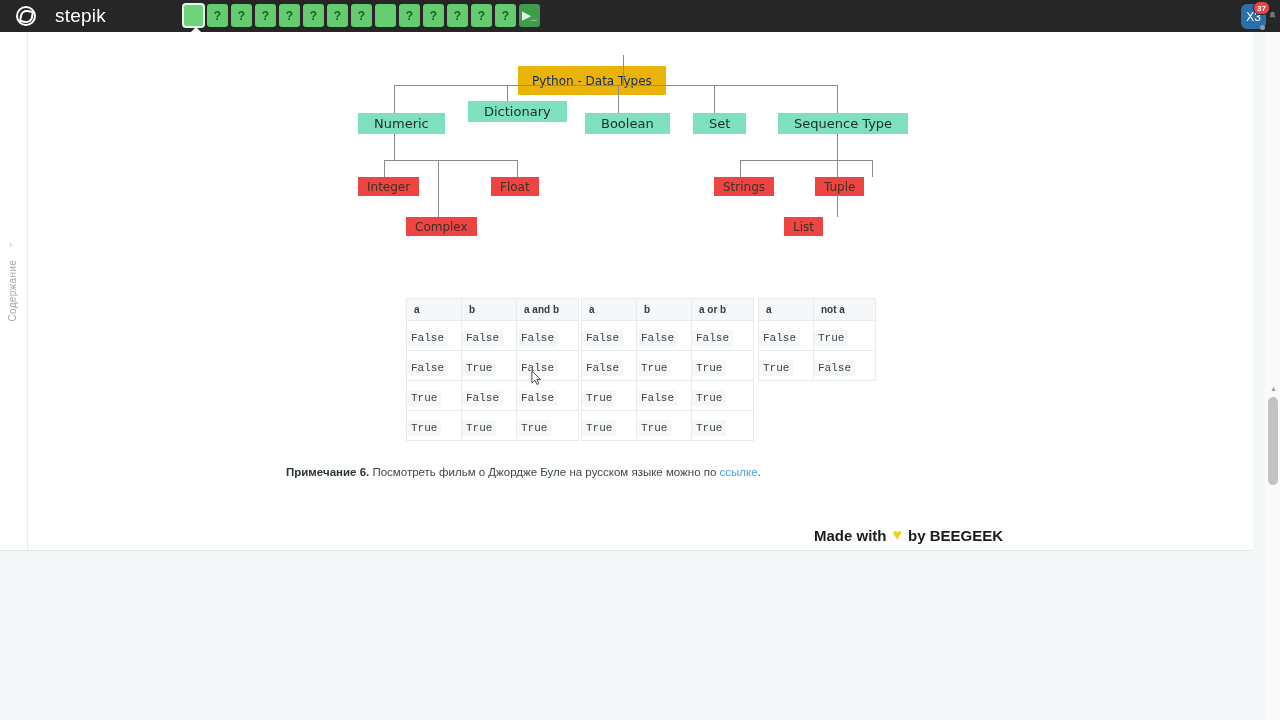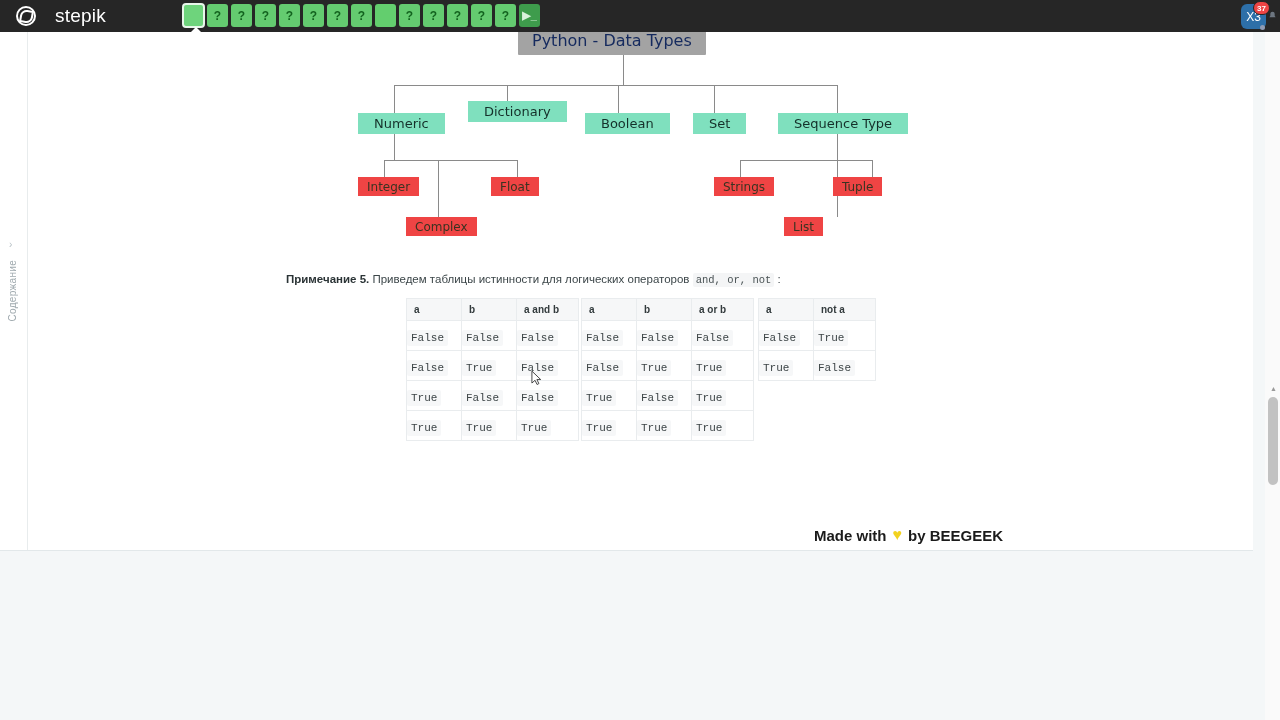--- a/index.html
+++ b/index.html
@@ -83,22 +83,22 @@
     background: #ffffff; overflow: hidden;
   }
 
   
   .diagram { position: absolute; left: 0; top: 0; width: 1225px; height: 230px; }
   .node {
     position: absolute; display: flex; align-items: center; justify-content: center;
     font-family: "DejaVu Sans", sans-serif; white-space: nowrap;
   }
   .node.title {
-    background: #a3a3a3; color: #152a5e; font-size: 16px;
-    height: 29px; padding: 0 14px; border-radius: 1px;
+    background: #eab308; color: #152a5e; font-size: 12px;
+    height: 29px; padding: 0 14px; border-radius: 1px; margin-top: 40px;
   }
   .node.lvl1 { background: #7fe0be; color: #15302a; font-size: 13px; height: 21px; padding: 0 16px; }
   .node.lvl2 { background: #ef4444; color: #3a3321; font-size: 12px; height: 19px; padding: 0 9px; }
   .ln { position: absolute; background: #8a8a8a; }
 
   
   .note { position: absolute; font-size: 11.5px; color: #3c4649; line-height: 1.5; }
   .note b { font-weight: 700; color: #2b3436; }
   .code-inline {
     font-family: "Liberation Mono", monospace; font-size: 10.5px;
@@ -207,30 +207,24 @@
       <div class="ln" style="left:489px; top:128px; width:1px; height:17px;"></div>
       <div class="node lvl2" style="left:330px; top:145px;">Integer</div>
       <div class="node lvl2" style="left:463px; top:145px;">Float</div>
       <div class="node lvl2" style="left:378px; top:185px;">Complex</div>
 
       <div class="ln" style="left:809px; top:102px; width:1px; height:83px;"></div>
       <div class="ln" style="left:712px; top:128px; width:133px; height:1px;"></div>
       <div class="ln" style="left:712px; top:128px; width:1px; height:17px;"></div>
       <div class="ln" style="left:844px; top:128px; width:1px; height:17px;"></div>
       <div class="node lvl2" style="left:686px; top:145px;">Strings</div>
-      <div class="node lvl2" style="left:805px; top:145px;">Tuple</div>
+      <div class="node lvl2" style="left:787px; top:145px;">Tuple</div>
       <div class="node lvl2" style="left:756px; top:185px;">List</div>
     </div>
 
-    <div class="note" style="left:258px; top:239px; width:700px;">
-      <b>Примечание 5.</b>
-      <span>Приведем таблицы истинности для логических операторов</span>
-      <span class="code-inline">and, or, not</span>
-      <span>:</span>
-    </div>
 
     <table class="ttable" style="left:378px; top:266px;">
       <thead>
           <tr id="t0-head">
             <th style="width: 55px;">a</th>
             <th style="width: 55px;">b</th>
             <th style="width: 62px;">a and b</th>
           </tr>
         </thead>
       <tbody id="t0-body">
@@ -303,20 +297,25 @@
             <td><span>True</span></td>
             <td><span>False</span></td>
           </tr>
         </tbody>
     </table>
 
     <svg class="cursor-arrow" viewBox="0 0 12 17">
       <path d="M1 1 L1 14 L4.4 11 L6.6 15.6 L8.6 14.6 L6.4 10.2 L10.6 10.2 Z" fill="#ffffff" stroke="#3a3a3a" stroke-width="1"></path>
     </svg>
 
+    <div class="note" style="left:258px; top:432px; width:700px;">
+      <b>Примечание 6.</b>
+      <span>Посмотреть фильм о Джордже Буле на русском языке можно по</span>
+      <a href="#">ссылке</a><span>.</span>
+    </div>
 
     <div class="madewith">
       <span>Made with</span>
       <span class="heart">♥</span>
       <span>by BEEGEEK</span>
     </div>
   </div>
 
   <div class="divider"></div>
   <div class="bottom">

